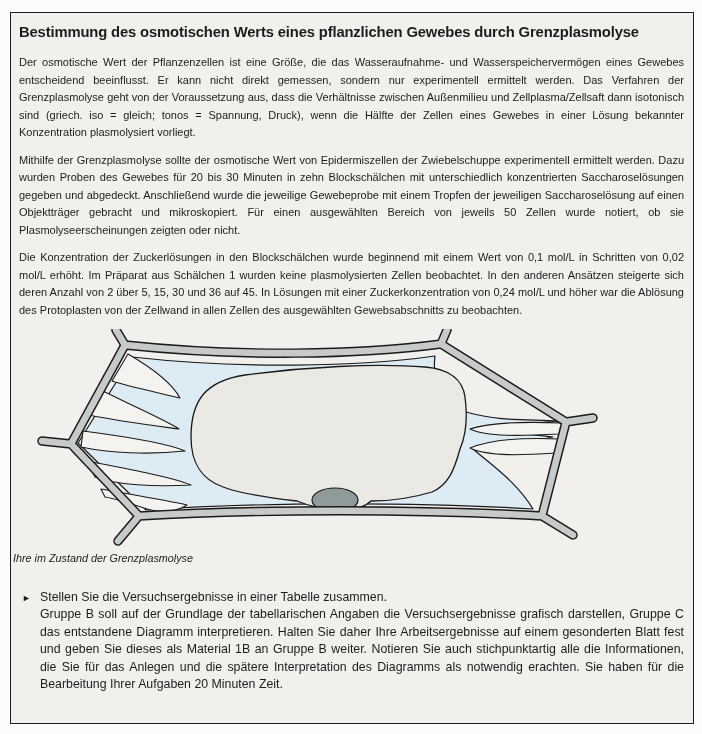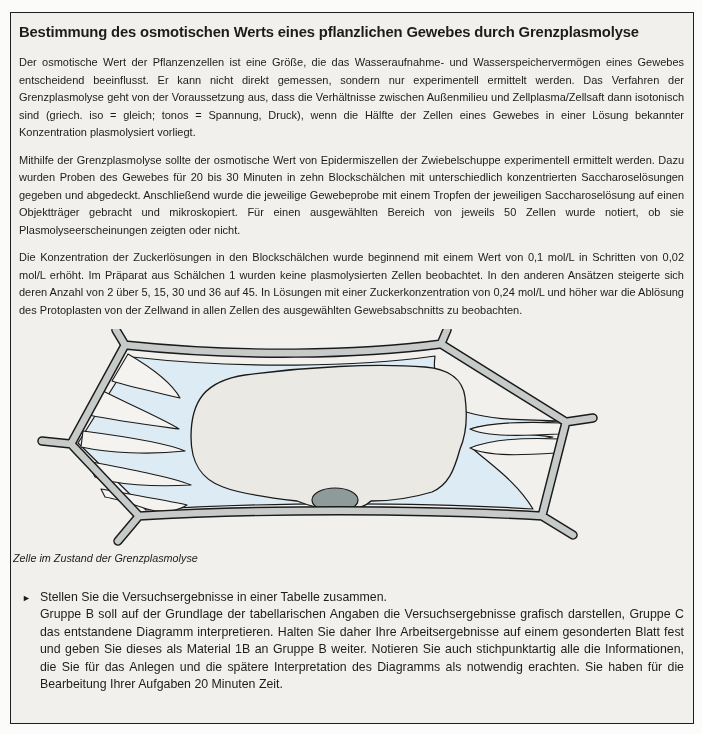--- a/index.html
+++ b/index.html
@@ -143,20 +143,20 @@
           L 527,93 L 503,187
           C 380,180 220,180 100,187
           L 32,115 Z
           M 86,16 L 77,1  M 402,15 L 408,1
           M 527,93 L 554,89  M 503,187 L 534,206
           M 100,187 L 79,212  M 32,115 L 3,112"></path>
       </g>
     </svg>
   </div>
 
-  <div class="caption">Zelle im Zustand der Grenzplasmolyse</div>
+  <div class="caption">Ihre im Zustand der Grenzplasmolyse</div>
 
   <div class="task">
     <span class="bullet">►</span>
     <span><span>Stellen Sie die Versuchsergebnisse in einer Tabelle zusammen.</span><br><span class="b">Gruppe B</span><span> soll auf der Grundlage der tabellarischen Angaben die Versuchsergebnisse grafisch darstellen, </span><span class="b">Gruppe C</span><span> das entstandene Diagramm interpretieren. Halten Sie daher Ihre Arbeitsergebnisse auf einem gesonderten Blatt fest und geben Sie dieses als </span><span class="b">Material 1B</span><span> an </span><span class="b">Gruppe B</span><span> weiter. Notieren Sie auch stichpunktartig alle die Informationen, die Sie für das Anlegen und die spätere Interpretation des Diagramms als notwendig erachten. Sie haben für die Bearbeitung Ihrer Aufgaben 20 Minuten Zeit.</span></span>
   </div>
 
 </div>
 
 </body></html>

